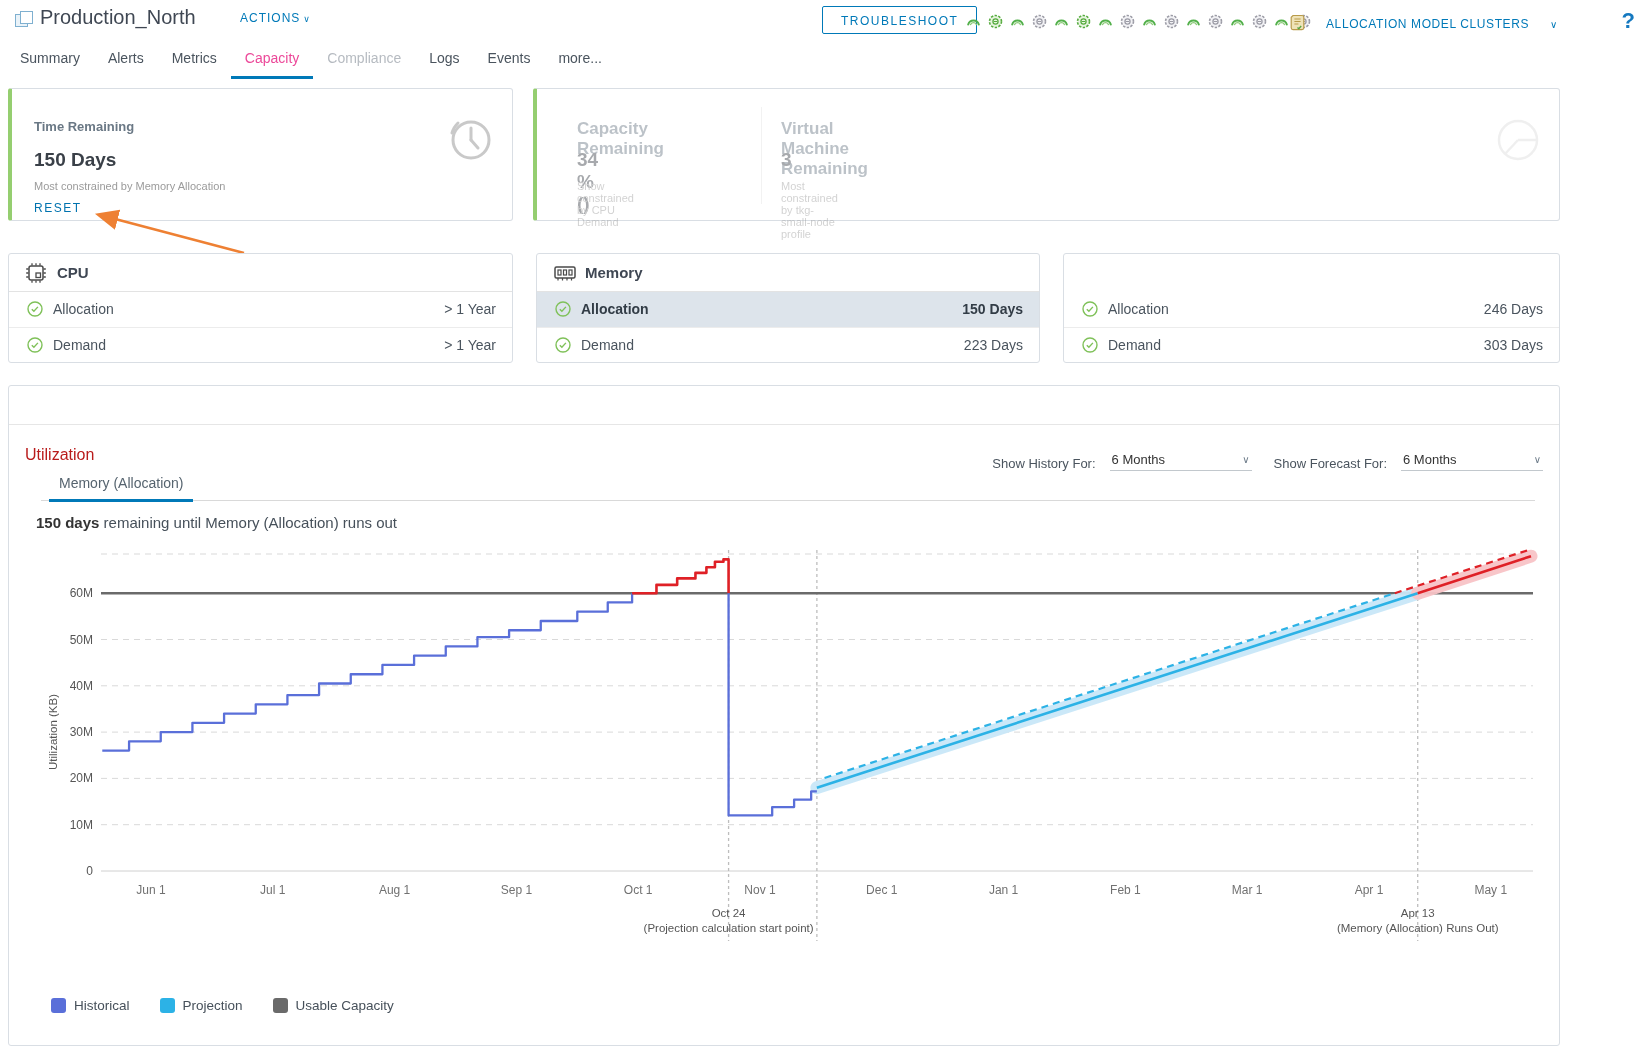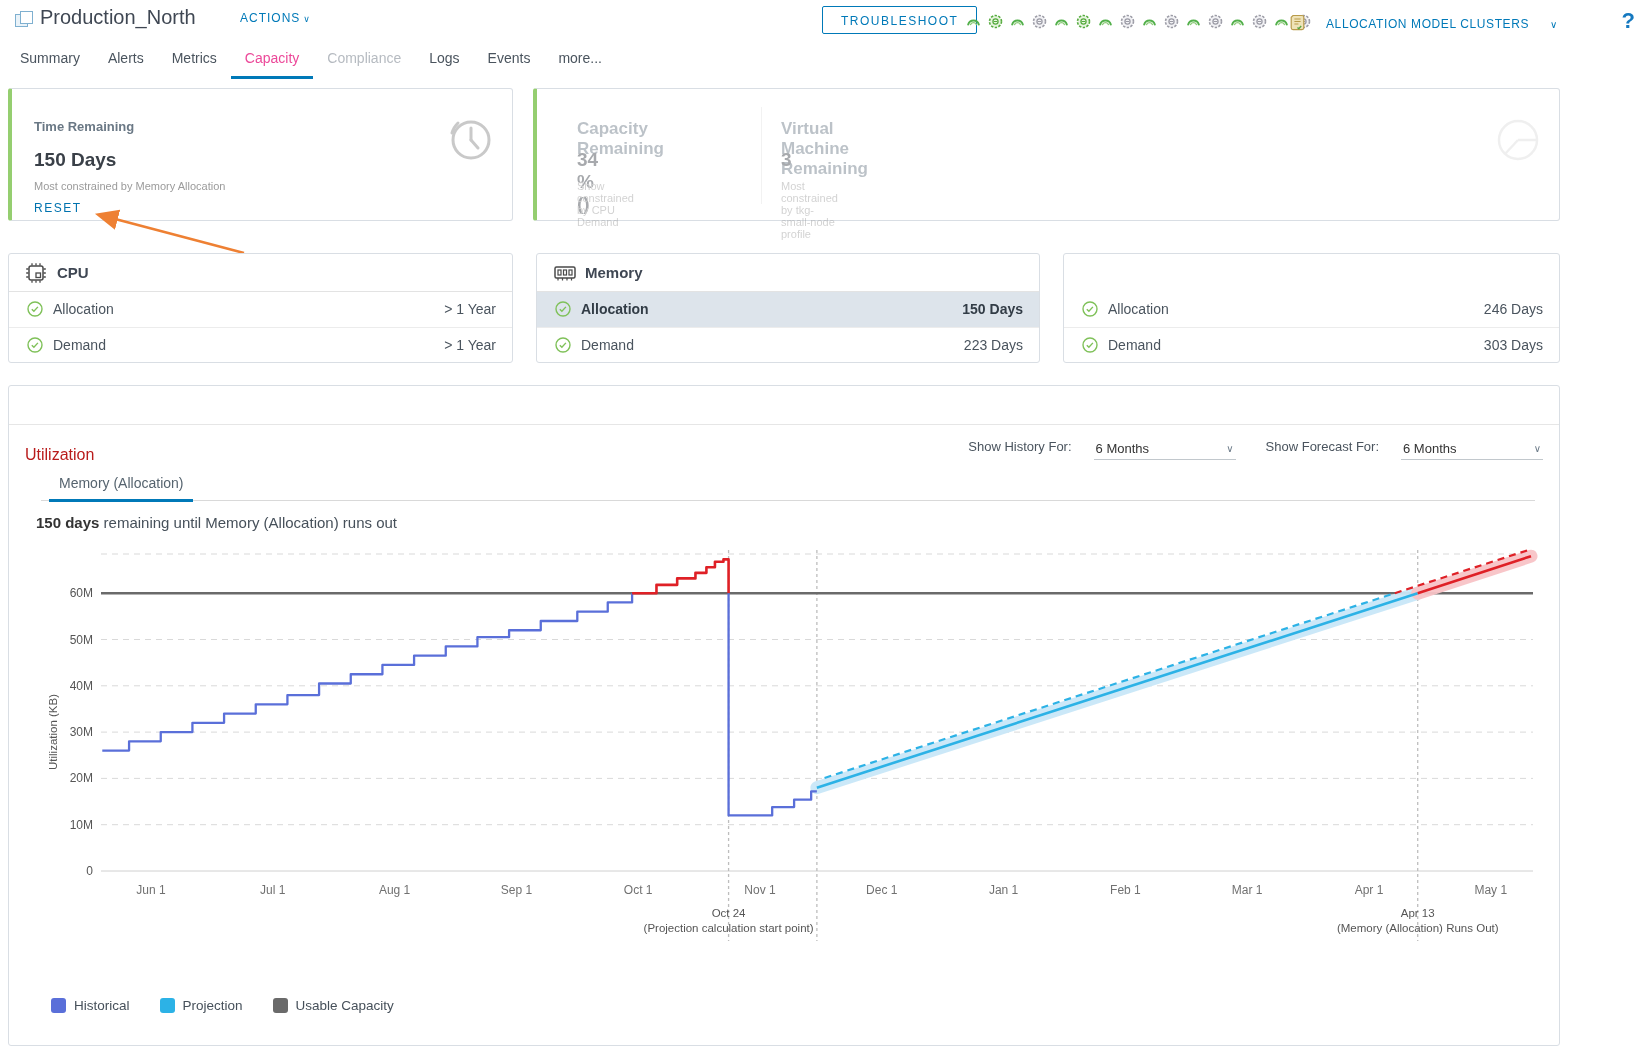--- a/index.html
+++ b/index.html
@@ -49,21 +49,21 @@
   .rc-row.second{border-top:1px solid #ececec;}
   .rc-row.selected{background:#dde4eb;}
   .rc-check{position:absolute;left:18px;top:9px;}
   .rc-label{position:absolute;left:44px;top:9px;font-size:14px;color:#4a545e;}
   .rc-value{position:absolute;right:16px;top:9px;font-size:14px;color:#4a545e;}
   .rc-row.selected .rc-label,.rc-row.selected .rc-value{font-weight:bold;color:#323c46;}
   
   .util-panel{position:absolute;left:8px;top:385px;width:1552px;height:661px;border:1px solid #d9dee4;border-radius:3px;background:#fff;box-sizing:border-box;}
   .util-title{position:absolute;left:16px;top:12px;font-size:16px;color:#b91c1c;margin-top:48px;}
   .util-divider{position:absolute;left:0;right:0;top:38px;height:1px;background:#e6e6e6;}
-  .util-controls{position:absolute;right:16px;top:53px;display:flex;align-items:flex-start;gap:22px;}
+  .util-controls{position:absolute;right:16px;top:64px;display:flex;align-items:flex-end;gap:14px;}
   .ctl-label{font-size:13px;color:#4a545e;}
   .ctl-select{display:flex;align-items:center;justify-content:space-between;width:138px;border-bottom:1px solid #c2c8cd;
     font-size:13px;color:#333;padding:2px 2px 3px 2px;cursor:pointer;}
   .ctl-select .chev{color:#6b7a88;font-size:10px;}
   .chart-tab-row{position:absolute;left:32px;right:24px;top:88px;border-bottom:1px solid #d9d9d9;height:26px;}
   .chart-tab{position:absolute;left:8px;bottom:-2px;padding:0 10px 8px 10px;font-size:14px;color:#56646f;border-bottom:3px solid #0079b8;cursor:pointer;}
   .headline{position:absolute;left:27px;top:128px;font-size:15px;color:#46505a;}
   .headline b{color:#333;}
   .chart-svg{position:absolute;left:10px;top:150px;}
   .legend{position:absolute;left:42px;top:612px;display:flex;gap:30px;align-items:center;}

